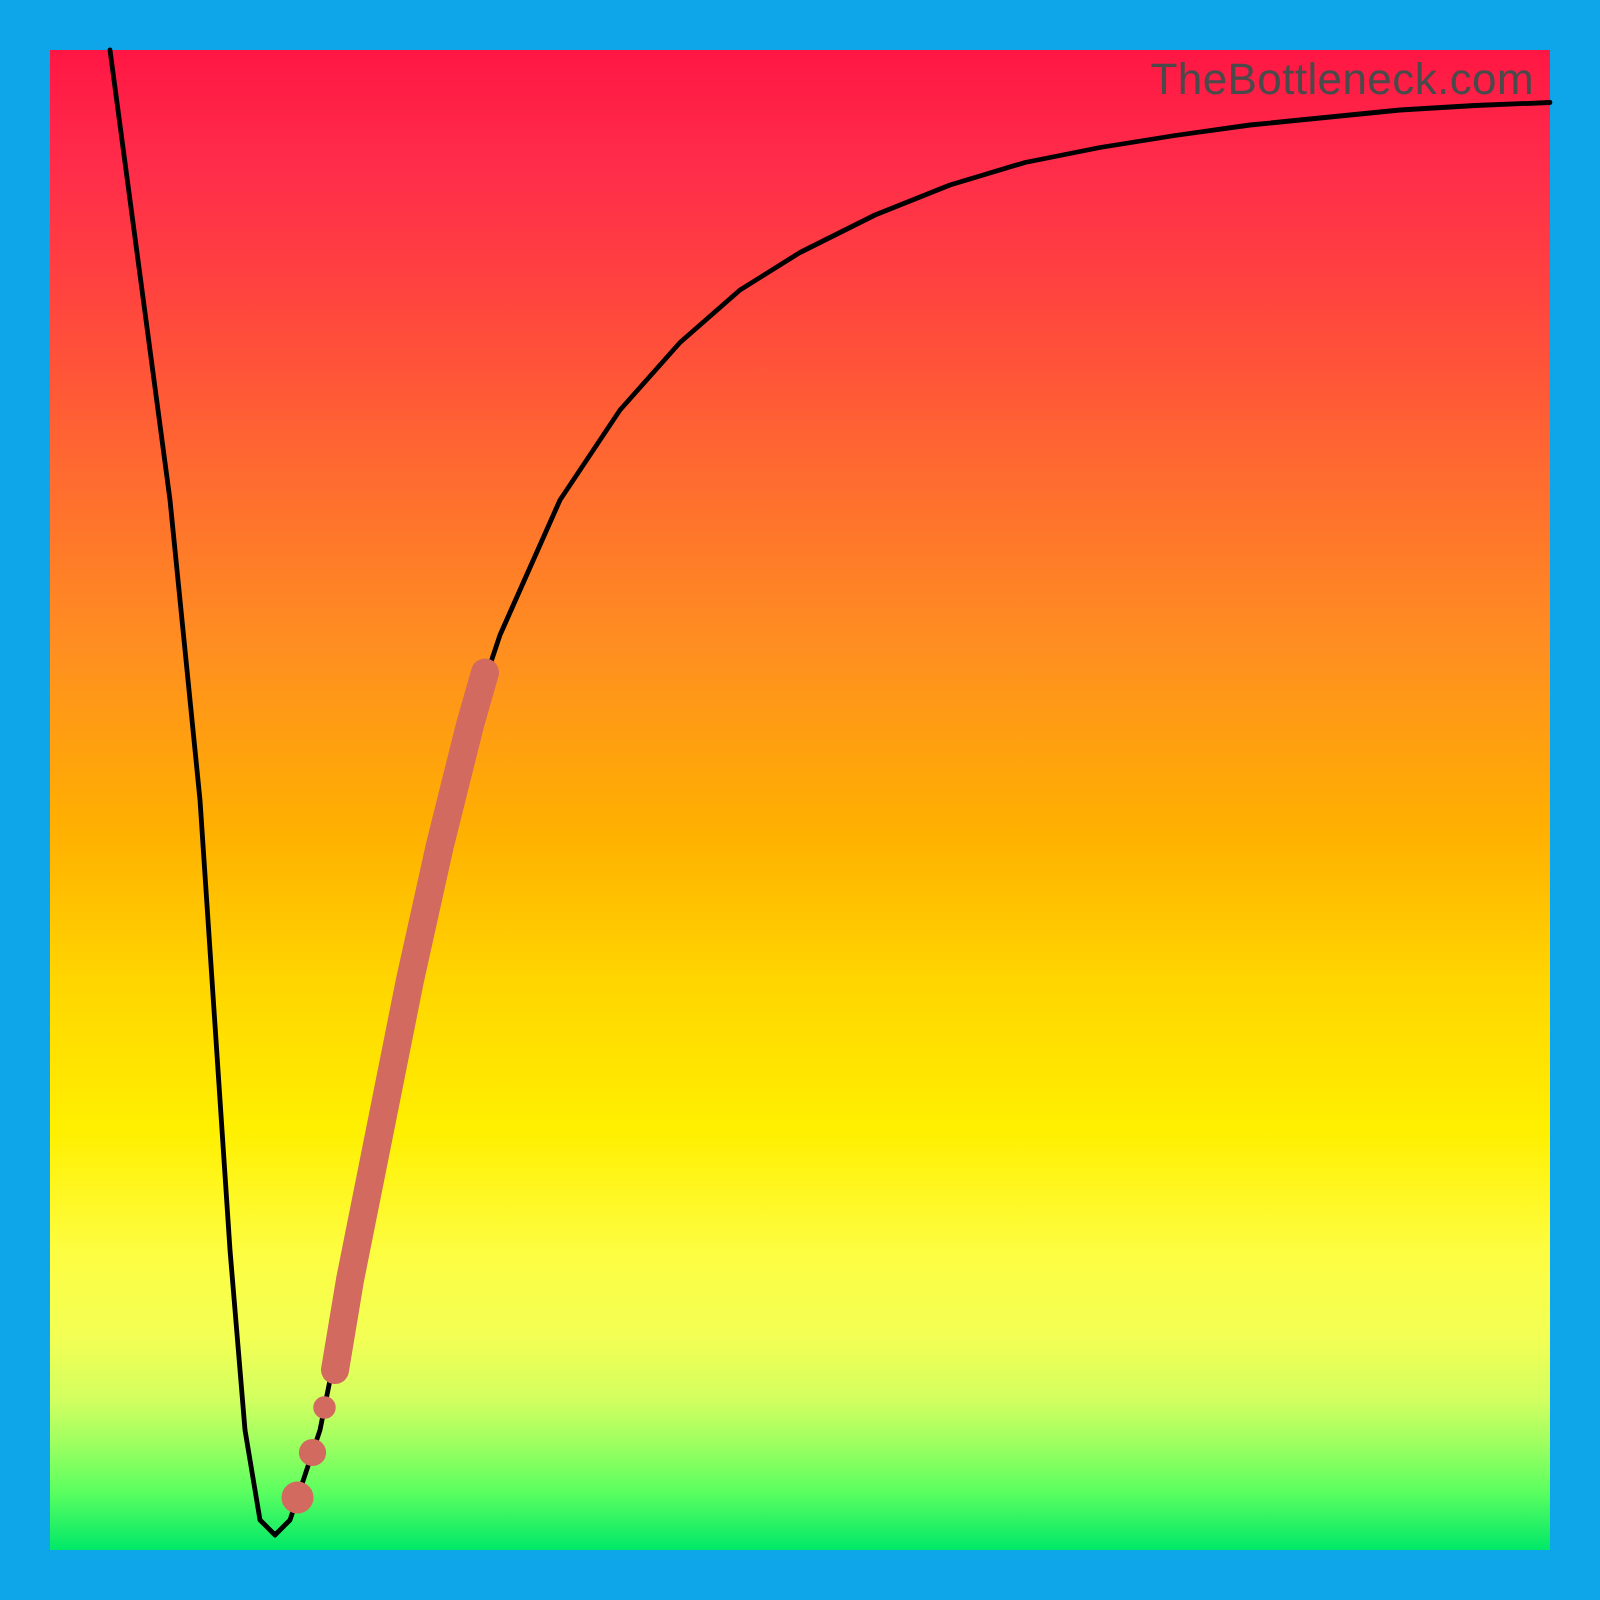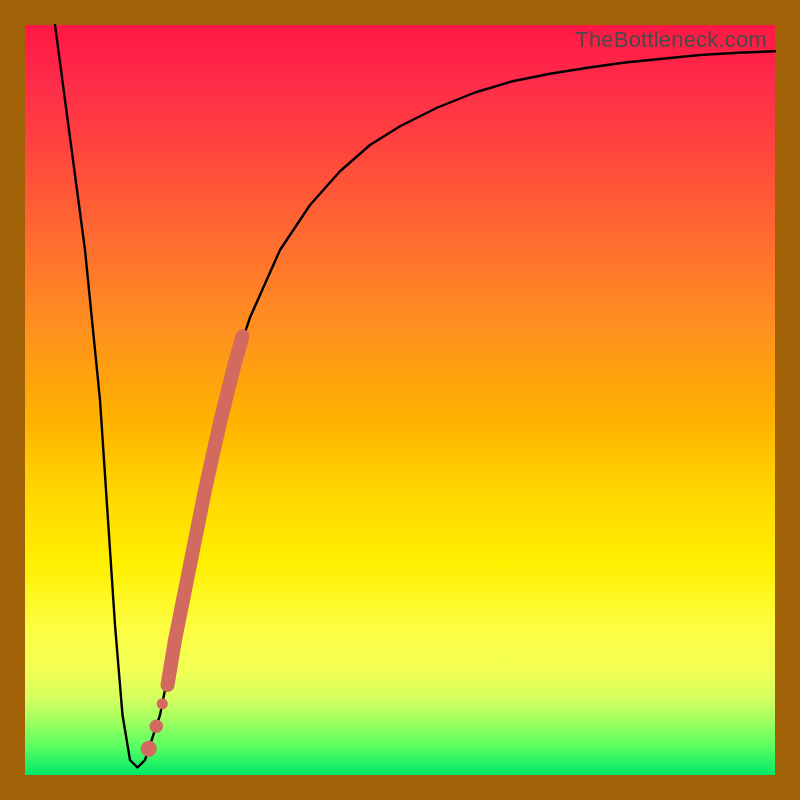--- a/index.html
+++ b/index.html
@@ -8,21 +8,21 @@
     width: 800px;
     height: 800px;
     background: #000;
     overflow: hidden;
     font-family: Arial, Helvetica, sans-serif;
   }
   .frame {
     position: relative;
     width: 800px;
     height: 800px;
-    background: #a16207;
+    background: #0ea5e9;
   }
   .plot-area {
     position: absolute;
     left: 25px;
     top: 25px;
     width: 750px;
     height: 750px;
     
     background: linear-gradient(to bottom,
       #ff1744 0%,

